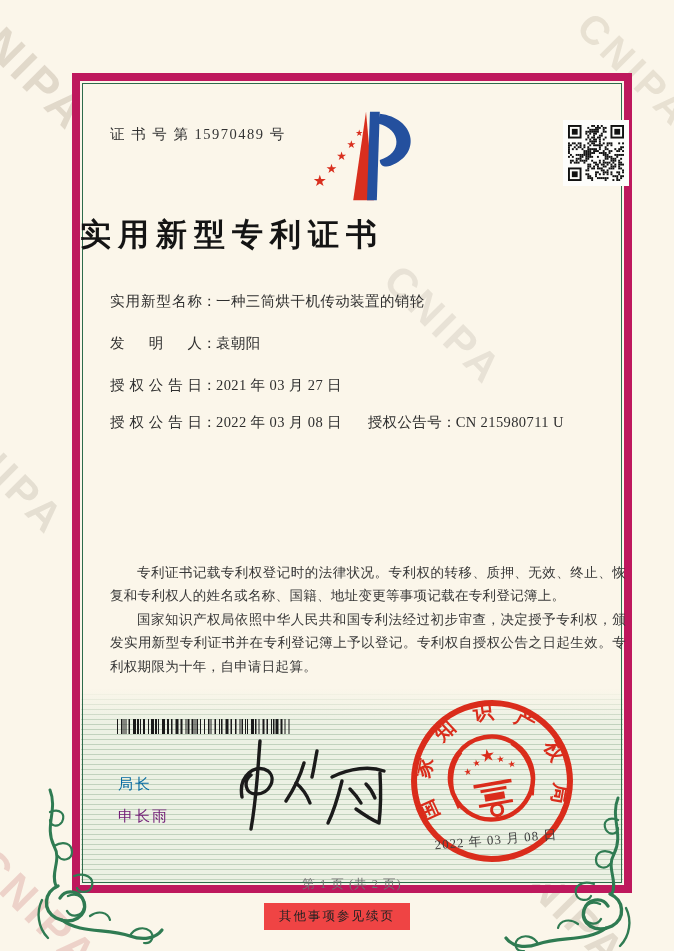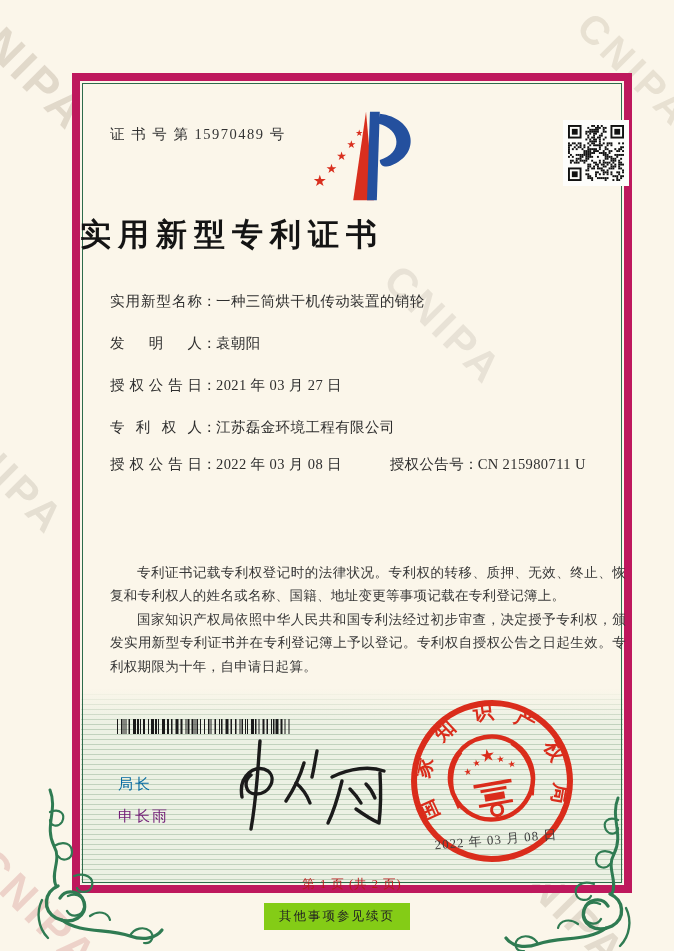--- a/index.html
+++ b/index.html
@@ -59,51 +59,51 @@
   
   .fields { position:absolute; left:30px; top:211px; width:520px; font-size:14.5px; }
   .frow { height:16px; margin-bottom:26px; white-space:nowrap; }
   .frow.last { margin-top:-5px; }
   .flabel {
     display:inline-block; width:92px; text-align:justify; text-align-last:justify;
     color:#2e2e2e; vertical-align:top;
   }
   .fcolon { display:inline-block; width:14px; }
   .fvalue { letter-spacing:.4px; color:#2e2e2e; }
-  .pair2 { margin-left:44px; }
+  .pair2 { margin-left:22px; }
   .pair2 .flabel { width:74px; }
   
   .paras { position:absolute; left:30px; top:480px; width:516px; }
   .paras p {
     font-size:13.5px; line-height:1.74; text-indent:2em;
     color:#383838; letter-spacing:.3px; text-align:justify;
   }
   
   .barcode { position:absolute; left:37px; top:638px; width:174px; height:15px; }
   .signer-title { position:absolute; left:38px; top:694px; font-size:15px; letter-spacing:2px; color:#0369a1; }
   .signer-name  { position:absolute; left:38px; top:726px; font-size:15px; letter-spacing:2px; color:#701a75; }
   .sig { position:absolute; left:140px; top:652px; width:180px; height:105px; }
   .seal { position:absolute; left:328px; top:616px; width:168px; height:168px; z-index:2; }
   .seal-date {
     position:absolute; left:330px; top:750px; width:172px; text-align:center;
     font-size:13px; letter-spacing:1px; color:#414141;
     transform:rotate(-5deg); z-index:3;
   }
   .page-no {
     position:absolute; left:0; top:795px; width:100%; text-align:center;
-    font-size:12.5px; color:#b91c1c; letter-spacing:1px;
+    font-size:12.5px; color:#737373; letter-spacing:1px;
   }
   
   .orn { position:absolute; z-index:3; pointer-events:none; }
   .orn-left  { left:34px;  top:788px; }
   .orn-right { left:474px; top:796px; transform:scaleX(-1); }
   
   .note {
     position:absolute; left:50%; top:903px; transform:translateX(-50%);
-    background:#84cc16; padding:5px 15px; font-size:12.5px;
+    background:#ef4444; padding:5px 15px; font-size:12.5px;
     letter-spacing:2px; color:#222; z-index:2;
   }
 </style>
 </head>
 <body>
 
 <div class="page">
 
   <span class="wm wm1">CNIPA</span>
   <span class="wm wm2">CNIPA</span>
@@ -433,23 +433,20 @@
       <div class="fields">
         <div class="frow">
           <span class="flabel">实用新型名称</span><span class="fcolon">：</span><span class="fvalue">一种三筒烘干机传动装置的销轮</span>
         </div>
         <div class="frow">
           <span class="flabel">发明人</span><span class="fcolon">：</span><span class="fvalue">袁朝阳</span>
         </div>
         <div class="frow">
           <span class="flabel">授权公告日</span><span class="fcolon">：</span><span class="fvalue">2021 年 03 月 27 日</span>
         </div>
-        <div class="frow">
-          <span class="flabel">专利权人</span><span class="fcolon">：</span><span class="fvalue">江苏磊金环境工程有限公司</span>
-        </div>
         <div class="frow last">
           <span>
             <span class="flabel">授权公告日</span><span class="fcolon">：</span><span class="fvalue">2022 年 03 月 08 日</span>
           </span>
           <span class="pair2">
             <span class="flabel">授权公告号</span><span class="fcolon">：</span><span class="fvalue">CN 215980711 U</span>
           </span>
         </div>
       </div>
 

